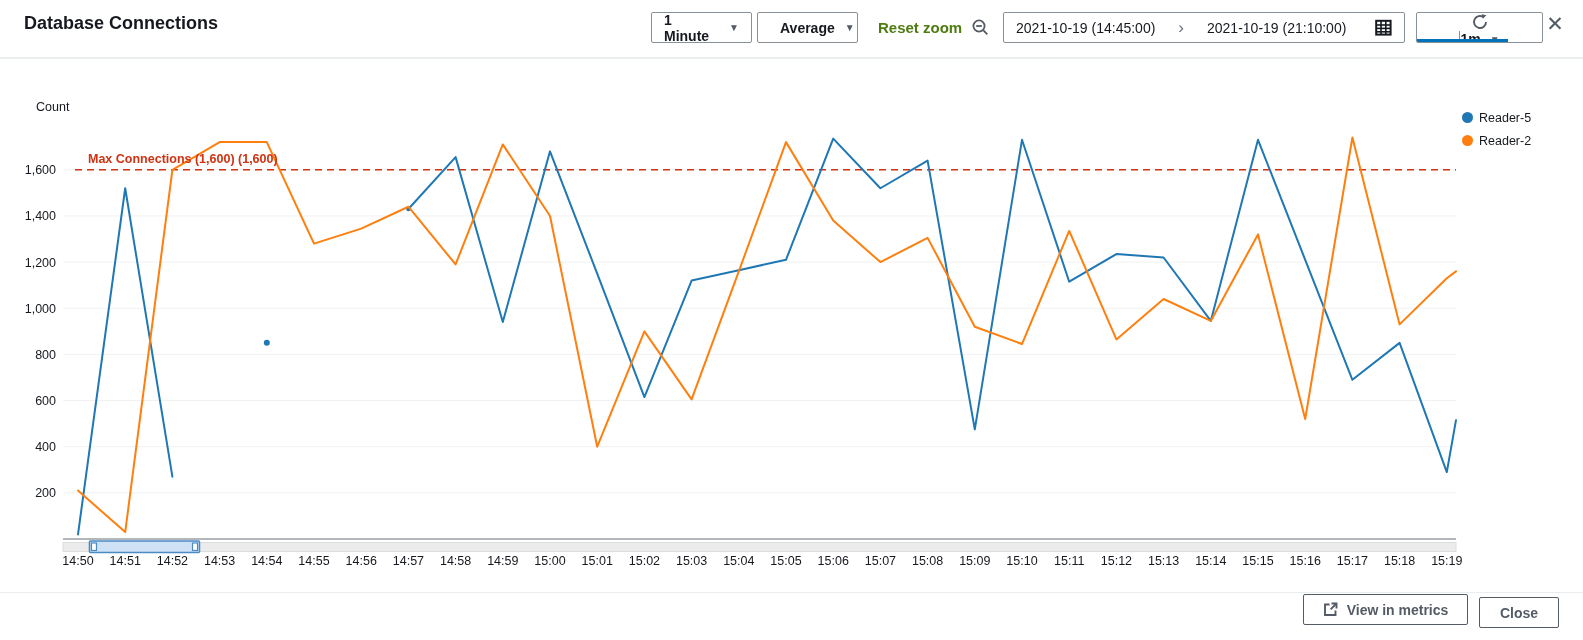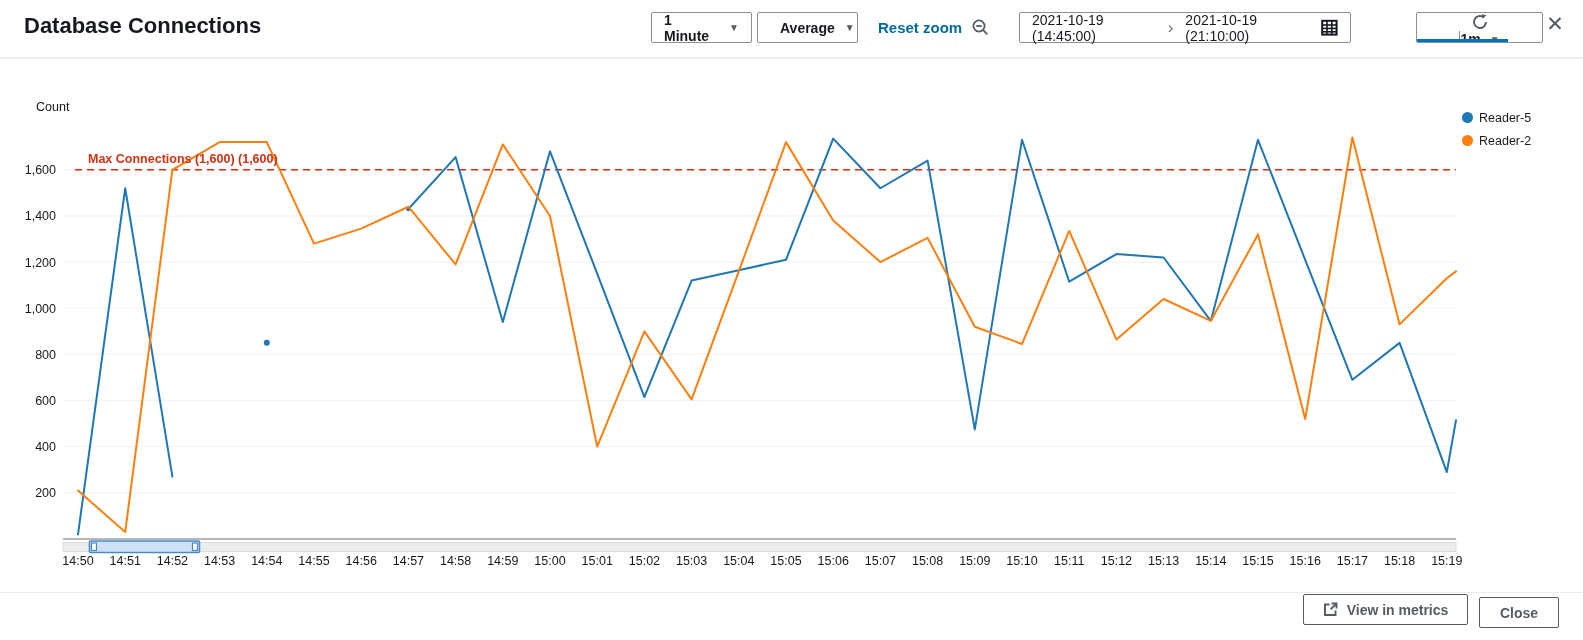--- a/index.html
+++ b/index.html
@@ -2,30 +2,30 @@
 <html><head>
 <meta charset="utf-8">
 <style>
   * { margin:0; padding:0; box-sizing:border-box; }
   html,body { width:1583px; height:640px; background:#fff; overflow:hidden;
     font-family:"Liberation Sans", sans-serif; color:#16191f; }
   #page { position:relative; width:1583px; height:640px; background:#fff; }
   #plot { position:absolute; left:0; top:0; z-index:1; }
   .abs { position:absolute; }
   
-  #title { left:24px; top:13px; font-size:22px; font-weight:700; color:#16191f; z-index:3; }
+  #title { left:24px; top:13px; font-size:18px; font-weight:700; color:#16191f; z-index:3; }
   .ctl { z-index:3; background:#fff; border:1px solid #879196; border-radius:2px; height:31px;
     display:flex; align-items:center; font-size:14px; color:#16191f; }
   .dd { justify-content:flex-start; padding:0 12px; cursor:pointer;font-weight:bold; }
   .caret { font-size:10px; color:#545b64; margin-left:10px; }
   #btn-period { left:651px; top:12px; width:101px; }
   #btn-stat { left:757px; top:12px; width:101px;padding-left:22px; }
   #reset-zoom { left:878px; top:12px; height:31px; z-index:3; display:flex; align-items:center; gap:9px;
-    font-size:15px; font-weight:700; color:#0369a1; cursor:pointer; }
-  #date-range { left:1003px; top:12px; width:332px; padding:0 12px; gap:12px; cursor:pointer;margin-left:16px; }
+    font-size:15px; font-weight:700; color:#4d7c0f; cursor:pointer; }
+  #date-range { left:1003px; top:12px; width:402px; padding:0 12px; gap:23px; cursor:pointer; }
   #date-range .chev { color:#687078; font-size:17px; font-weight:400; }
   #date-range .cal { margin-left:auto; display:flex; }
   #refresh-group { left:1416px; top:12px; width:127px; padding:0; position:absolute; overflow:hidden;flex-direction:column; }
   #refresh-cell { width:44px; height:100%; display:flex; align-items:center; justify-content:center; cursor:pointer; }
   #interval-cell { flex:1; height:100%; border-left:1px solid #879196; display:flex; align-items:center;
     justify-content:center; gap:9px; font-weight:700; cursor:pointer; }
   #refresh-progress { position:absolute; left:0; bottom:0; height:3px; width:73%; background:#0073bb; }
   #close-x { left:1542px; top:11px; z-index:3; font-size:21px; color:#545b64; cursor:pointer;
     width:26px; height:26px; display:flex; align-items:center; justify-content:center; }
   .hdr-divider { left:0; top:57px; width:1583px; height:2px; background:#eaeded; z-index:2; }

